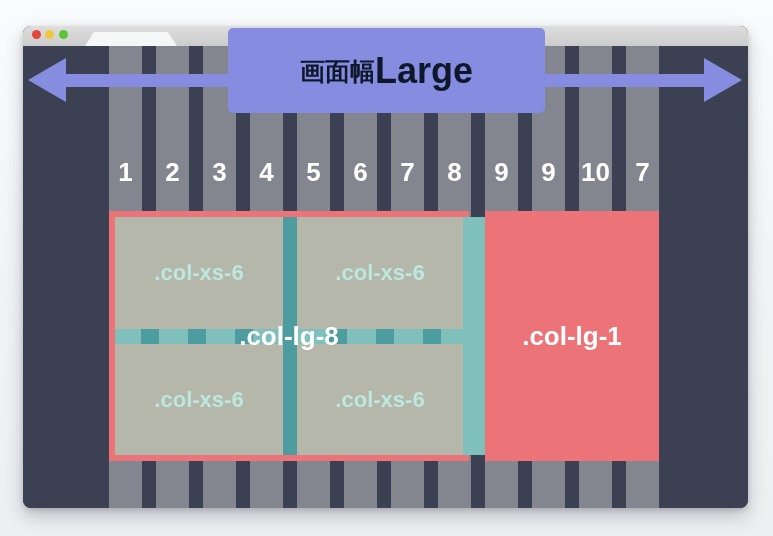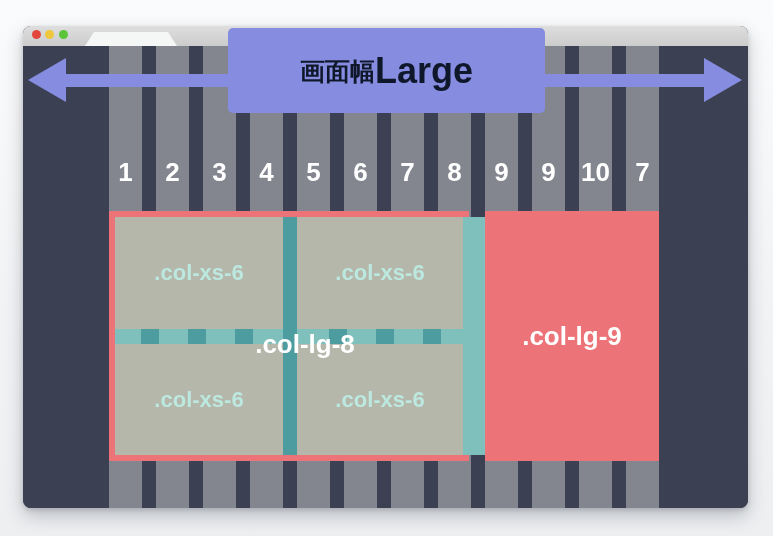--- a/index.html
+++ b/index.html
@@ -84,22 +84,22 @@
   .xs-box{
     position:absolute;width:168px;height:112px;background:#b4b7a9;
     display:flex;align-items:center;justify-content:center;
     color:#bce8e0;font-weight:bold;font-size:22px;
   }
   .xs-tl{left:0;top:0;}
   .xs-tr{left:182px;top:0;width:166px;}
   .xs-bl{left:0;top:127px;height:111px;}
   .xs-br{left:182px;top:127px;width:166px;height:111px;}
   .lg8-label-wrap{
-    position:absolute;left:0;top:8px;width:348px;height:238px;z-index:4;
-    display:flex;align-items:center;justify-content:center;pointer-events:none;padding-left:16px;
+    position:absolute;left:0;top:0;width:348px;height:238px;z-index:4;
+    display:flex;align-items:center;justify-content:center;pointer-events:none;
   }
   .lg-label{color:#ffffff;font-weight:bold;font-size:26px;}
 
   
   .lg4{
     position:absolute;left:462px;top:165px;width:174px;height:250px;
     background:#ec7478;z-index:2;
     display:flex;align-items:center;justify-content:center;
   }
 </style>
@@ -180,21 +180,21 @@
           <div class="xs-box xs-br">
               <span>.col-xs-6</span>
             </div>
           <div class="lg8-label-wrap">
             <span class="lg-label">.col-lg-8</span>
           </div>
         </div>
       </div>
 
       <div class="lg4">
-        <span class="lg-label">.col-lg-9</span>
+        <span class="lg-label">.col-lg-1</span>
       </div>
 
     </div>
 
     <div class="banner">
       <div class="banner-line1">画面幅</div>
       <div class="banner-line2">Large</div>
     </div>
 
   </div>

